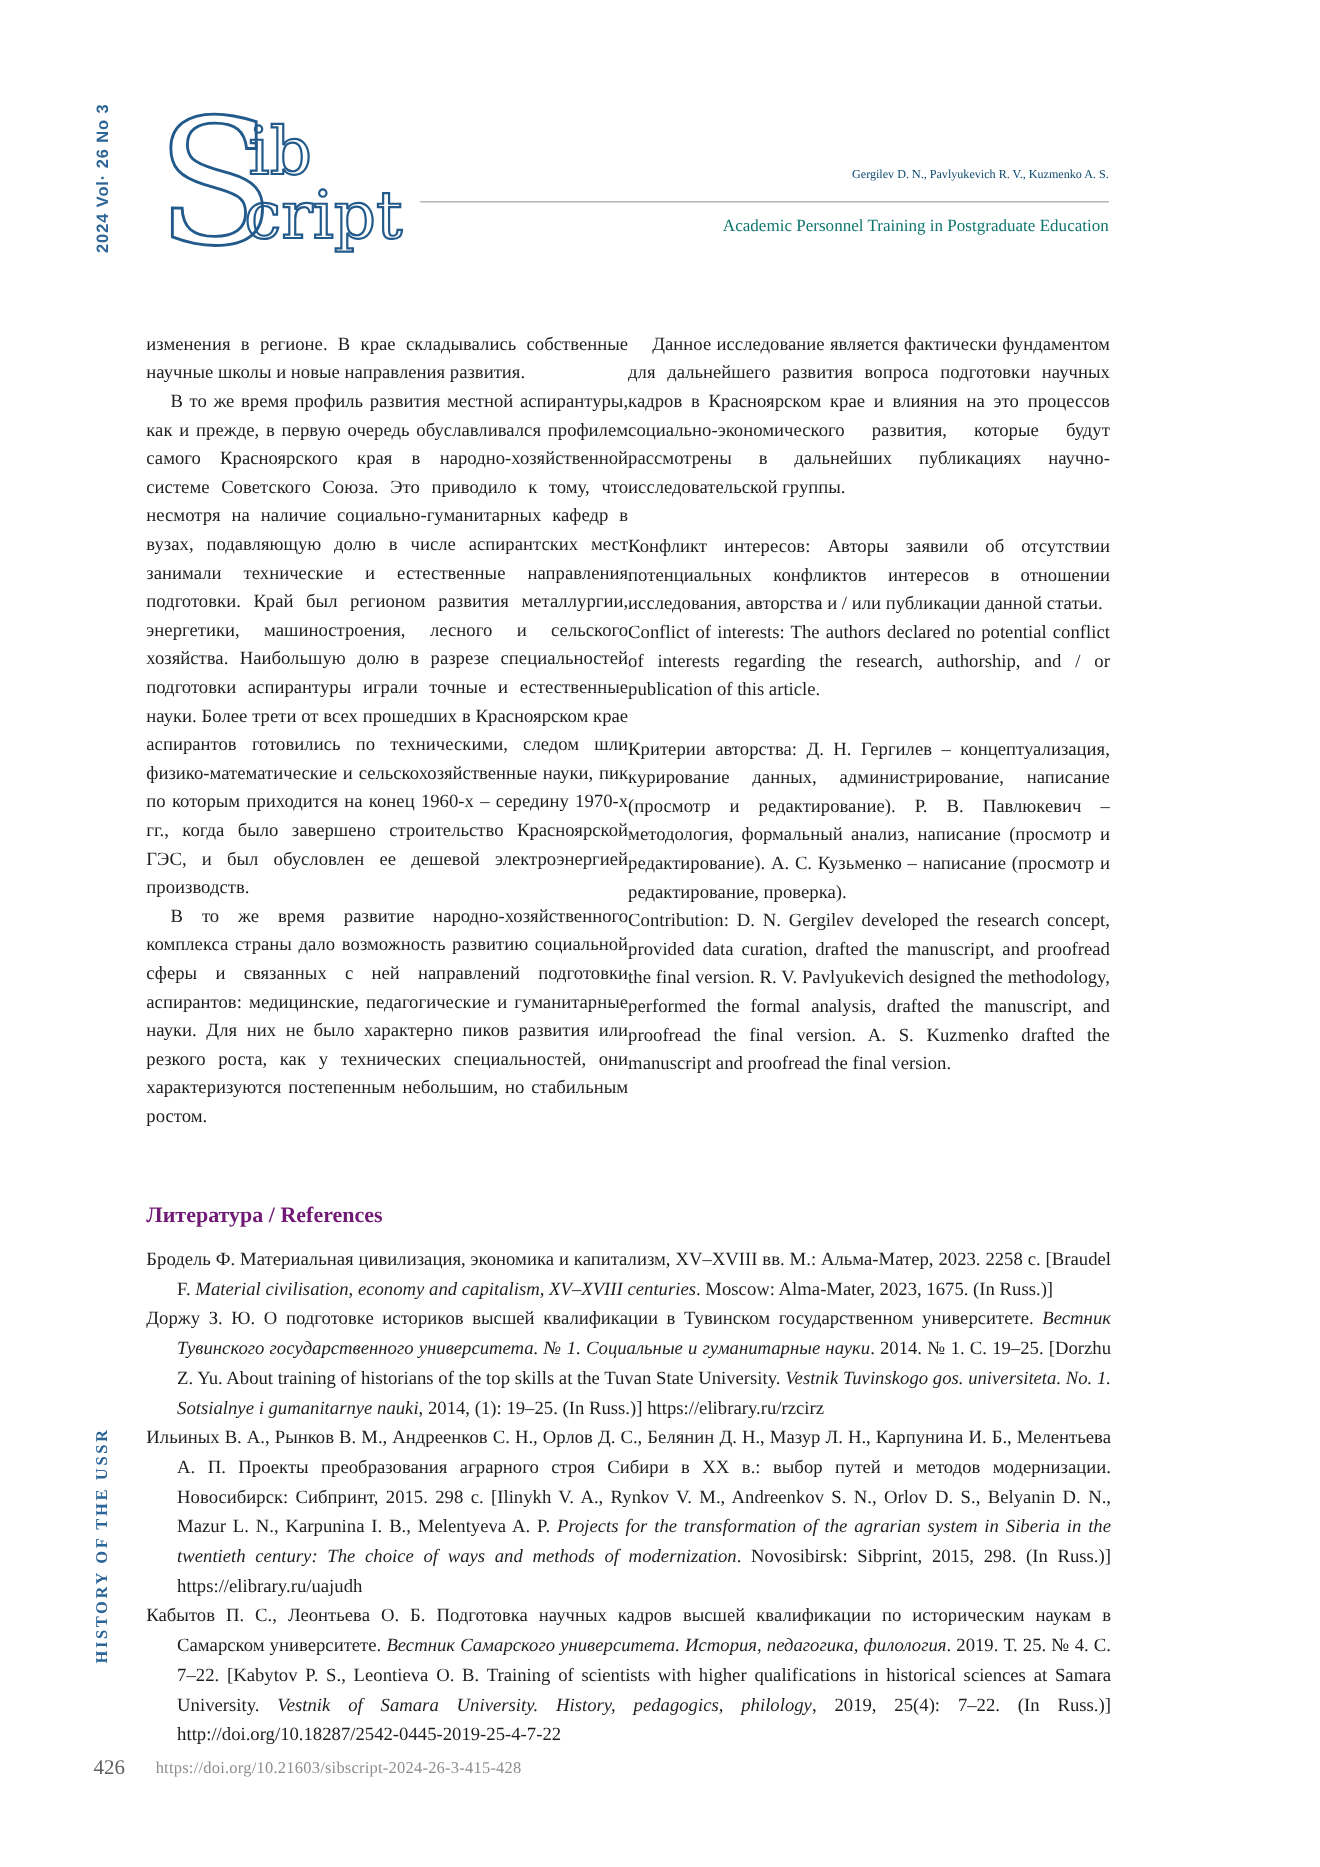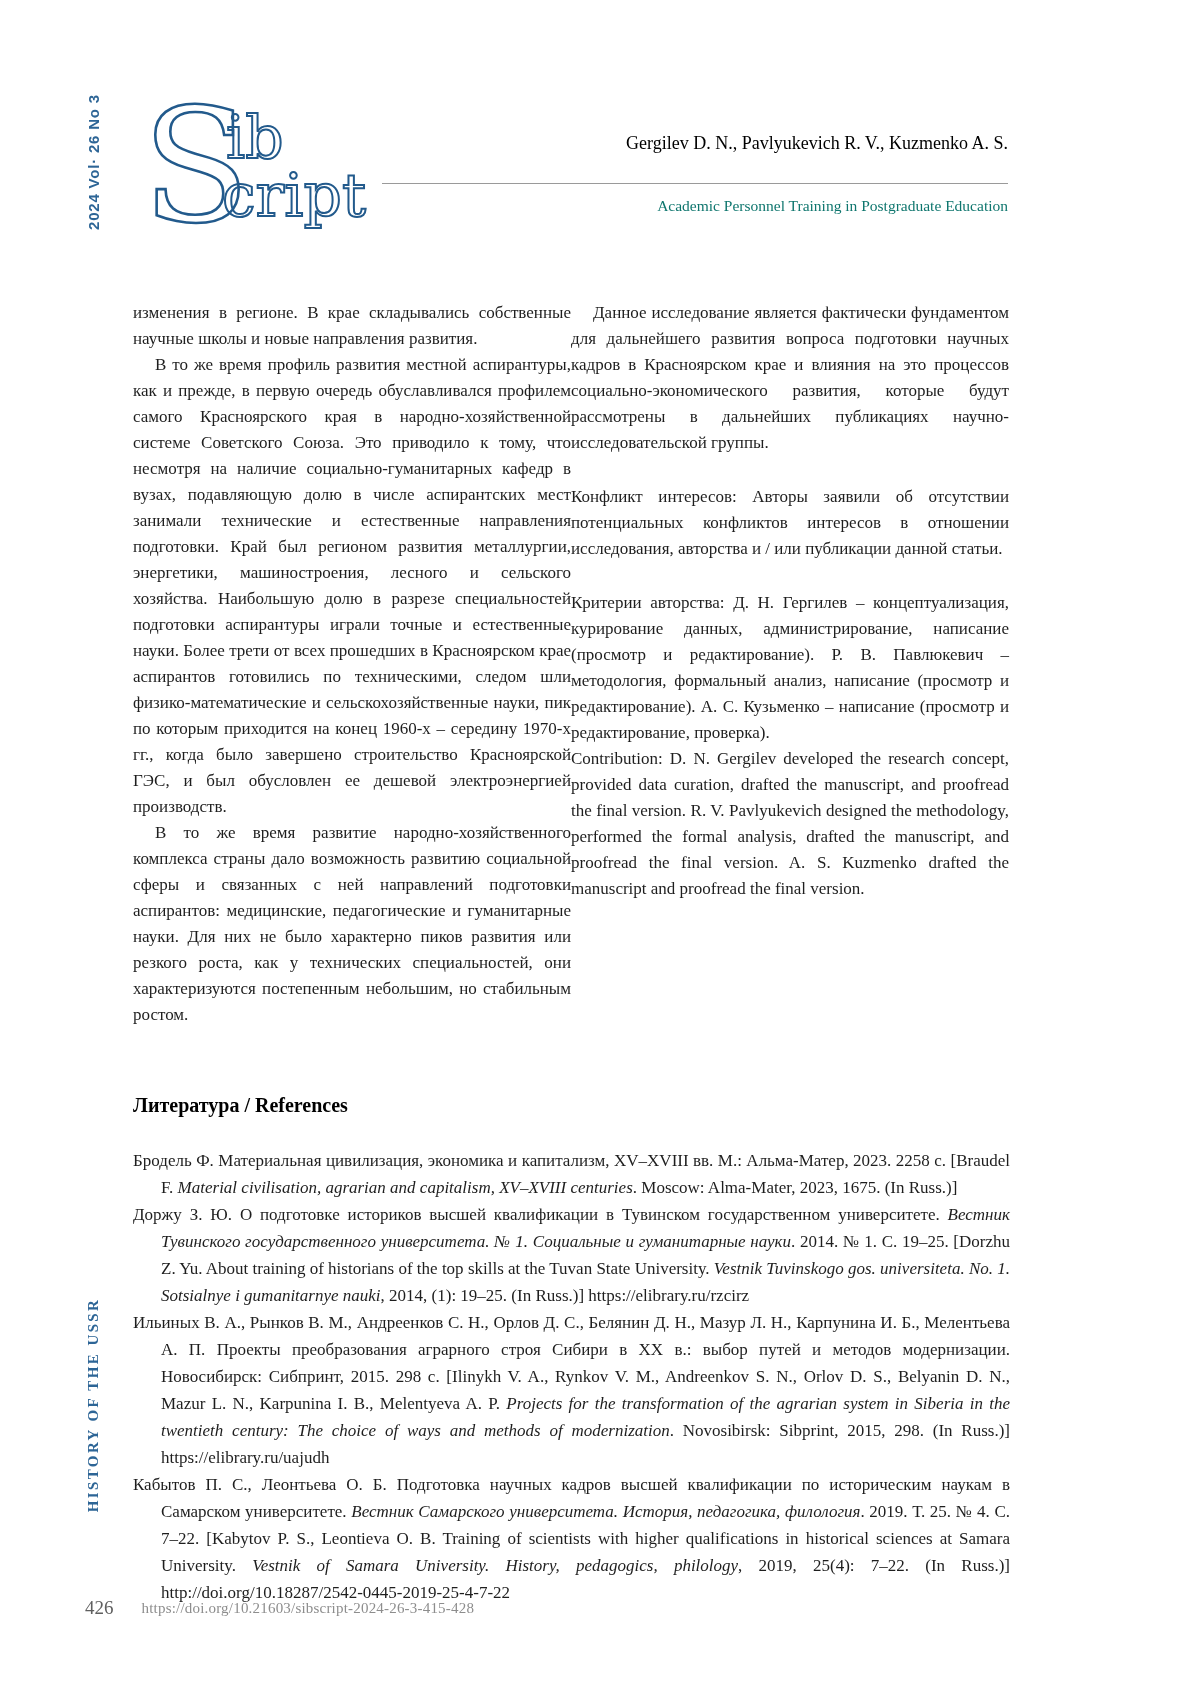--- a/index.html
+++ b/index.html
@@ -28,22 +28,22 @@
   .logo { position:absolute; left:140px; top:98px; }
   .logo text {
     font-family:"DejaVu Serif", serif;
     fill:none; stroke:#225a8c;
   }
   .logo-s     { font-size:158px; stroke-width:2.6; }
   .logo-small { font-size:60px;  stroke-width:2；; stroke-width:2; }
 
   
   .authors {
-    position:absolute; right:192px; top:133px;
-    font-size:18px; color:#000000; text-align:right; white-space:nowrap;
+    position:absolute; right:192px; top:153px;
+    font-size:11px; color:#0c4a6e; text-align:right; white-space:nowrap;
   }
   .header-rule {
     position:absolute; left:382px; top:183px; width:626px; height:0;
     border-top:1px solid #9a9a9a;
   }
   .running-title {
     position:absolute; right:192px; top:197px;
     font-size:15.5px; color:#0f766e; text-align:left; white-space:nowrap;
   }
 
@@ -54,21 +54,21 @@
   }
   .col { flex:1; font-size:17px; line-height:26px; text-align:justify; color:#1e1e1e; }
   .para { margin:0; }
   .para.indent { text-indent:22px; }
   .para.gap { margin-top:28px; }
   .para b { font-weight:normal; }
 
   
   .refs { position:absolute; left:133px; top:1094px; width:877px; }
   .refs-heading {
-    margin:0 0 30px 0; font-size:20px; font-weight:bold; color:#000000;
+    margin:0 0 14px 0; font-size:20px; font-weight:bold; color:#701a75;
   }
   .ref {
     margin:0; font-size:17px; line-height:27px; text-align:justify;
     padding-left:28px; text-indent:-28px; color:#1e1e1e;
   }
 
   
   .footer {
     position:absolute; left:85px; top:1597px;
     display:flex; align-items:center; gap:28px;
@@ -96,29 +96,30 @@
 
   <div class="columns">
     <div class="col" lang="ru">
         <p class="para">изменения в регионе. В крае складывались собственные научные школы и новые направления развития.</p>
         <p class="para indent">В то же время профиль развития местной аспирантуры, как и прежде, в первую очередь обуславливался профилем самого Красноярского края в народно-хозяйственной системе Советского Союза. Это приводило к тому, что несмотря на наличие социально-гуманитарных кафедр в вузах, подавляющую долю в числе аспирантских мест занимали технические и естественные направления подготовки. Край был регионом развития металлургии, энергетики, машиностроения, лесного и сельского хозяйства. Наибольшую долю в разрезе специальностей подготовки аспирантуры играли точные и естественные науки. Более трети от всех прошедших в Красноярском крае аспирантов готовились по техническими, следом шли физико-математические и сельскохозяйственные науки, пик по которым приходится на конец 1960-х – середину 1970-х гг., когда было завершено строительство Красноярской ГЭС, и был обусловлен ее дешевой электроэнергией производств.</p>
         <p class="para indent">В то же время развитие народно-хозяйственного комплекса страны дало возможность развитию социальной сферы и связанных с ней направлений подготовки аспирантов: медицинские, педагогические и гуманитарные науки. Для них не было характерно пиков развития или резкого роста, как у технических специальностей, они характеризуются постепенным небольшим, но стабильным ростом.</p>
       </div>
     <div class="col" lang="ru">
         <p class="para indent">Данное исследование является фактически фундаментом для дальнейшего развития вопроса подготовки научных кадров в Красноярском крае и влияния на это процессов социально-экономического развития, которые будут рассмотрены в дальнейших публикациях научно-исследовательской группы.</p>
         <p class="para gap"><b>Конфликт интересов:</b> Авторы заявили об отсутствии потенциальных конфликтов интересов в отношении исследования, авторства и / или публикации данной статьи.</p>
+        <p class="para"><b>Conflict of interests:</b> The authors declared no potential conflict of interests regarding the research, authorship, and / or publication of this article.</p>
         <p class="para gap"><b>Критерии авторства:</b> Д. Н. Гергилев – концептуализация, курирование данных, администрирование, написание (просмотр и редактирование). Р. В. Павлюкевич – методология, формальный анализ, написание (просмотр и редактирование). А. С. Кузьменко – написание (просмотр и редактирование, проверка).</p>
         <p class="para"><b>Contribution:</b> D. N. Gergilev developed the research concept, provided data curation, drafted the manuscript, and proofread the final version. R. V. Pavlyukevich designed the methodology, performed the formal analysis, drafted the manuscript, and proofread the final version. A. S. Kuzmenko drafted the manuscript and proofread the final version.</p>
       </div>
   </div>
 
   <div class="refs">
     <h2 class="refs-heading">Литература / References</h2>
     <div>
-        <p class="ref"><span>Бродель Ф. Материальная цивилизация, экономика и капитализм, XV–XVIII вв. М.: Альма-Матер, 2023. 2258 с. [Braudel F. </span><i>Material civilisation, agrarian and capitalism, XV–XVIII centuries</i><span>. Moscow: Alma-Mater, 2023, 1675. (In Russ.)]</span></p>
+        <p class="ref"><span>Бродель Ф. Материальная цивилизация, экономика и капитализм, XV–XVIII вв. М.: Альма-Матер, 2023. 2258 с. [Braudel F. </span><i>Material civilisation, economy and capitalism, XV–XVIII centuries</i><span>. Moscow: Alma-Mater, 2023, 1675. (In Russ.)]</span></p>
         <p class="ref"><span>Доржу З. Ю. О подготовке историков высшей квалификации в Тувинском государственном университете. </span><i>Вестник Тувинского государственного университета. № 1. Социальные и гуманитарные науки</i><span>. 2014. № 1. С. 19–25. [Dorzhu Z. Yu. About training of historians of the top skills at the Tuvan State University. </span><i>Vestnik Tuvinskogo gos. universiteta. No. 1. Sotsialnye i gumanitarnye nauki</i><span>, 2014, (1): 19–25. (In Russ.)] https://elibrary.ru/rzcirz</span></p>
         <p class="ref"><span>Ильиных В. А., Рынков В. М., Андреенков С. Н., Орлов Д. С., Белянин Д. Н., Мазур Л. Н., Карпунина И. Б., Мелентьева А. П. Проекты преобразования аграрного строя Сибири в XX в.: выбор путей и методов модернизации. Новосибирск: Сибпринт, 2015. 298 с. [Ilinykh V. A., Rynkov V. M., Andreenkov S. N., Orlov D. S., Belyanin D. N., Mazur L. N., Karpunina I. B., Melentyeva A. P. </span><i>Projects for the transformation of the agrarian system in Siberia in the twentieth century: The choice of ways and methods of modernization</i><span>. Novosibirsk: Sibprint, 2015, 298. (In Russ.)] https://elibrary.ru/uajudh</span></p>
         <p class="ref"><span>Кабытов П. С., Леонтьева О. Б. Подготовка научных кадров высшей квалификации по историческим наукам в Самарском университете. </span><i>Вестник Самарского университета. История, педагогика, филология</i><span>. 2019. Т. 25. № 4. С. 7–22. [Kabytov P. S., Leontieva O. B. Training of scientists with higher qualifications in historical sciences at Samara University. </span><i>Vestnik of Samara University. History, pedagogics, philology</i><span>, 2019, 25(4): 7–22. (In Russ.)] http://doi.org/10.18287/2542-0445-2019-25-4-7-22</span></p>
       </div>
   </div>
 
   <div class="footer">
     <span class="page-number">426</span>
     <span class="doi">https://doi.org/10.21603/sibscript-2024-26-3-415-428</span>
   </div>

